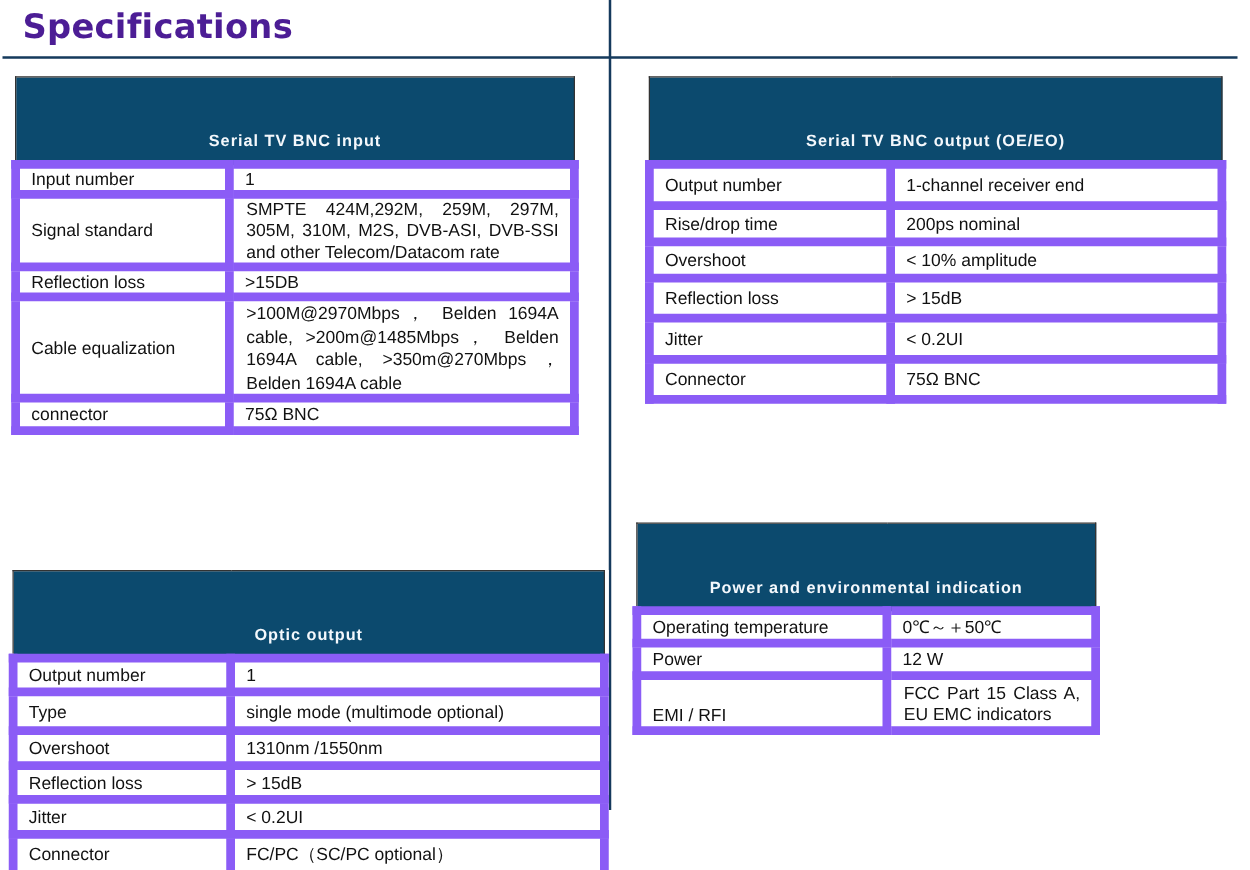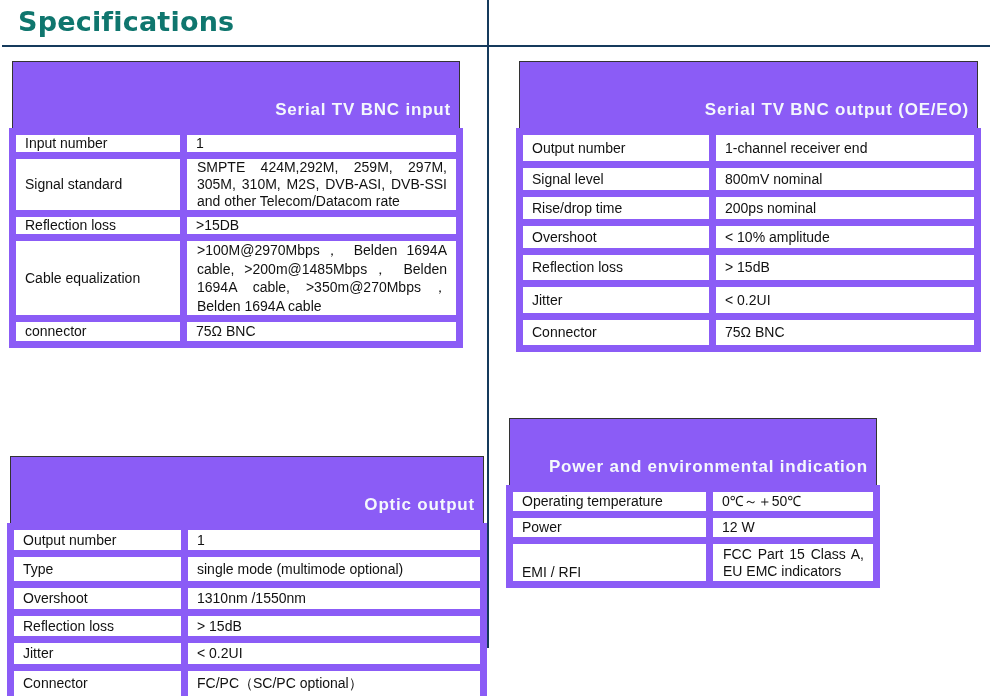--- a/index.html
+++ b/index.html
@@ -1,25 +1,25 @@
 <!DOCTYPE html>
 <html><head>
 <meta charset="utf-8">
 <style>
   html, body { margin: 0; padding: 0; background: #ffffff; }
   body { width: 1000px; height: 696px; position: relative; overflow: hidden;
          font-family: "Liberation Sans", sans-serif; color: #111; }
   .page-title { position: absolute; left: 18px; top: 6px; font-size: 27px; font-weight: bold;
-                color: #0f766e; font-family: "DejaVu Sans", sans-serif; letter-spacing: 0.2px; }
+                color: #4c1d95; font-family: "DejaVu Sans", sans-serif; letter-spacing: 0.2px; }
   .hrule { position: absolute; left: 2px; top: 45px; width: 988px; height: 2px; background: #153a5c; }
   .vrule { position: absolute; left: 487px; top: 0; width: 2px; height: 648px; background: #153a5c; }
 
   table.spec { position: absolute; border-collapse: collapse; background: #fff; }
-  table.spec th { background: #8b5cf6; color: #f4f8fc; text-align: right; vertical-align: bottom;
-                  font-size: 17px; font-weight: bold; letter-spacing: 0.8px; padding: 0 8px 8px 8px;
+  table.spec th { background: #0c4a6e; color: #f4f8fc; text-align: center; vertical-align: bottom;
+                  font-size: 13px; font-weight: bold; letter-spacing: 0.8px; padding: 0 8px 8px 8px;
                   border: 1px solid #333; }
   table.spec td { border: 7px solid #8b5cf6; font-size: 14px; padding: 0 9px; line-height: 17px; vertical-align: middle; }
   table.spec td.k { }
   table.spec td.v.just { text-align: justify; text-align-last: left; padding-left: 10px; }
 </style>
 </head>
 <body>
 
 <div class="page-title">Specifications</div>
 <div class="hrule"></div>
@@ -62,24 +62,20 @@
       <col style="width:193px">
       <col>
     </colgroup>
   <tbody>
       <tr style="height:70px">
         <th colspan="2">Serial TV BNC output (OE/EO)</th>
       </tr>
   <tr style="height:33px">
     <td>Output number</td>
     <td>1-channel receiver end</td>
-      </tr>
-  <tr style="height:29px">
-    <td>Signal level</td>
-    <td>800mV nominal</td>
       </tr>
   <tr style="height:29px">
     <td>Rise/drop time</td>
     <td>200ps nominal</td>
       </tr>
   <tr style="height:29px">
     <td>Overshoot</td>
     <td>&lt; 10% amplitude</td>
       </tr>
   <tr style="height:32px">

